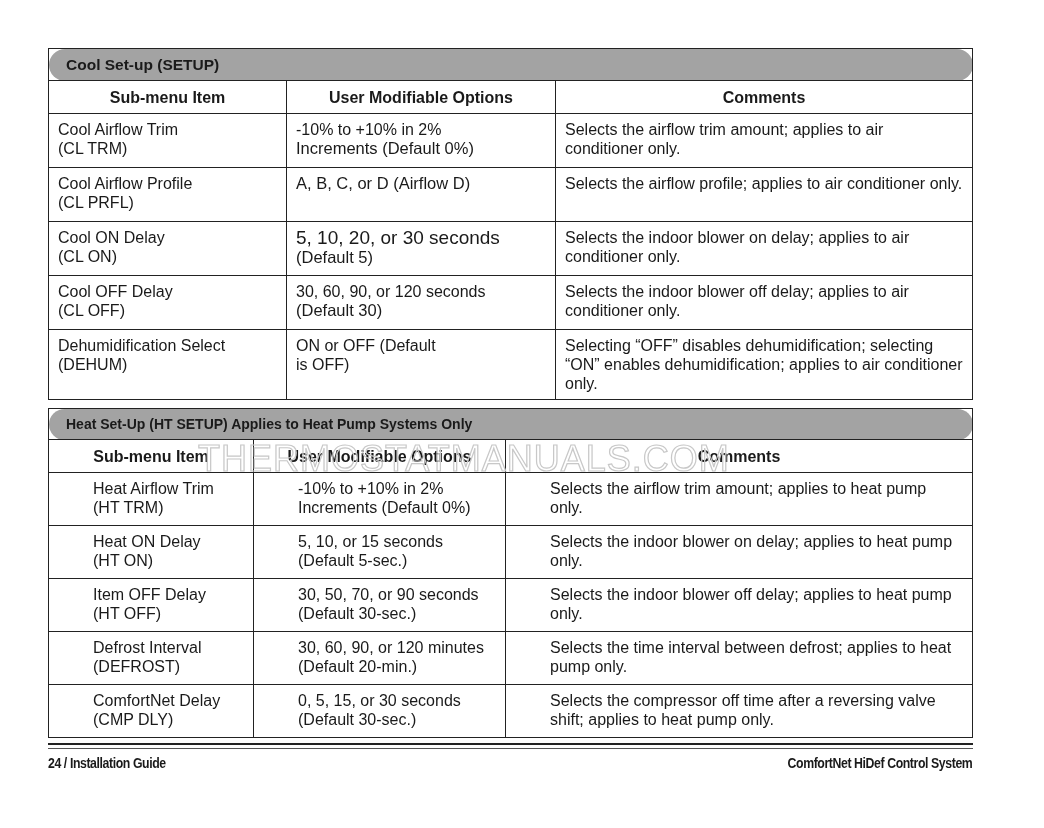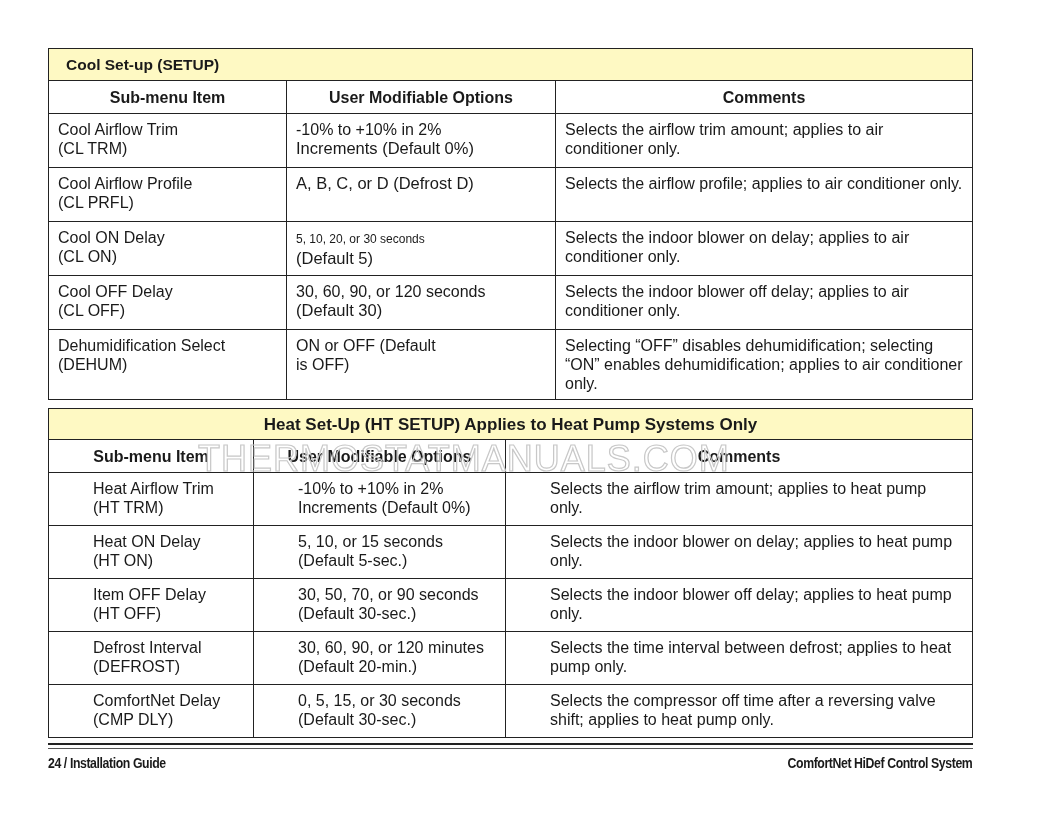--- a/index.html
+++ b/index.html
@@ -1,38 +1,38 @@
 <!DOCTYPE html>
 <html><head>
 <meta charset="utf-8">
 <style>
   html, body { margin: 0; padding: 0; background: #ffffff; }
   body { width: 1044px; height: 828px; position: relative; overflow: hidden;
          font-family: "Liberation Sans", sans-serif; color: #1a1a1a; }
 
   table { border-collapse: collapse; position: absolute; left: 48px; table-layout: fixed; }
   td, th { border: 1.5px solid #222; vertical-align: top; font-size: 16px; line-height: 19px; }
-  .title-row td { background: #fef9c3; font-weight: bold; padding: 6px 17px 5px; font-size: 15.5px; }
+  .title-row td { background: #a3a3a3; font-weight: bold; padding: 6px 17px 5px; font-size: 15.5px; border-radius: 16px; }
   .head-row th { font-weight: bold; text-align: center; padding: 7px 8px 6px; font-size: 16px; }
   .body-row td { padding: 6px 9px 5px; }
 
   #cool-table { top: 48px; width: 925px; }
   #cool-table col.c1 { width: 238px; }
   #cool-table col.c2 { width: 269px; }
   #cool-table .title-row td { height: 20px; }
   #cool-table .head-row th { height: 19px; }
   #cool-table .body-row td { height: 42px; }
   #cool-table .body-row.tall td { height: 58px; }
   #cool-table .opt-big { font-size: 16.5px; }
 
   #heat-table { top: 408px; width: 925px; }
   #heat-table col.c1 { width: 205px; }
   #heat-table col.c2 { width: 252px; }
   #heat-table .title-row td { height: 19px; }
-  #heat-table .title-row td { font-size: 17px; text-align: center; }
+  #heat-table .title-row td { font-size: 14px; }
   #heat-table .head-row th { height: 19px; }
   #heat-table .body-row td { height: 41px; padding-left: 44px; }
 
   .watermark { position: absolute; left: 198px; top: 394px; font-family: "Liberation Sans", sans-serif;
                font-size: 36px; font-weight: normal; letter-spacing: 1px; color: transparent;
                -webkit-text-stroke: 1.2px #c8c8c8; pointer-events: none; margin-top: 44px; }
 
   .footer-rule { position: absolute; left: 48px; top: 743px; width: 925px; height: 0;
                  border-top: 2.5px solid #222; }
   .footer-rule2 { position: absolute; left: 48px; top: 748px; width: 925px; height: 0;
@@ -60,26 +60,26 @@
     <th>User Modifiable Options</th>
     <th>Comments</th>
   </tr>
   <tr class="body-row">
     <td><span>Cool Airflow Trim</span><br><span>(CL TRM)</span></td>
     <td class="opt-big"><span style="font-size:16px">-10% to +10% in 2%</span><br><span>Increments (Default 0%)</span></td>
     <td>Selects the airflow trim amount; applies to air conditioner only.</td>
   </tr>
   <tr class="body-row">
     <td><span>Cool Airflow Profile</span><br><span>(CL PRFL)</span></td>
-    <td class="opt-big"><span>A, B, C, or D (Defrost D)</span></td>
+    <td class="opt-big"><span>A, B, C, or D (Airflow D)</span></td>
     <td>Selects the airflow profile; applies to air conditioner only.</td>
   </tr>
   <tr class="body-row">
     <td><span>Cool ON Delay</span><br><span>(CL ON)</span></td>
-    <td class="opt-big"><span style="font-size:12px">5, 10, 20, or 30 seconds</span><br><span>(Default 5)</span></td>
+    <td class="opt-big"><span style="font-size:19px">5, 10, 20, or 30 seconds</span><br><span>(Default 5)</span></td>
     <td>Selects the indoor blower on delay; applies to air conditioner only.</td>
   </tr>
   <tr class="body-row">
     <td><span>Cool OFF Delay</span><br><span>(CL OFF)</span></td>
     <td class="opt-big"><span style="font-size:16px">30, 60, 90, or 120 seconds</span><br><span>(Default 30)</span></td>
     <td>Selects the indoor blower off delay; applies to air conditioner only.</td>
   </tr>
   <tr class="body-row tall">
     <td><span>Dehumidification Select</span><br><span>(DEHUM)</span></td>
     <td><span>ON or OFF (Default</span><br><span>is OFF)</span></td>

